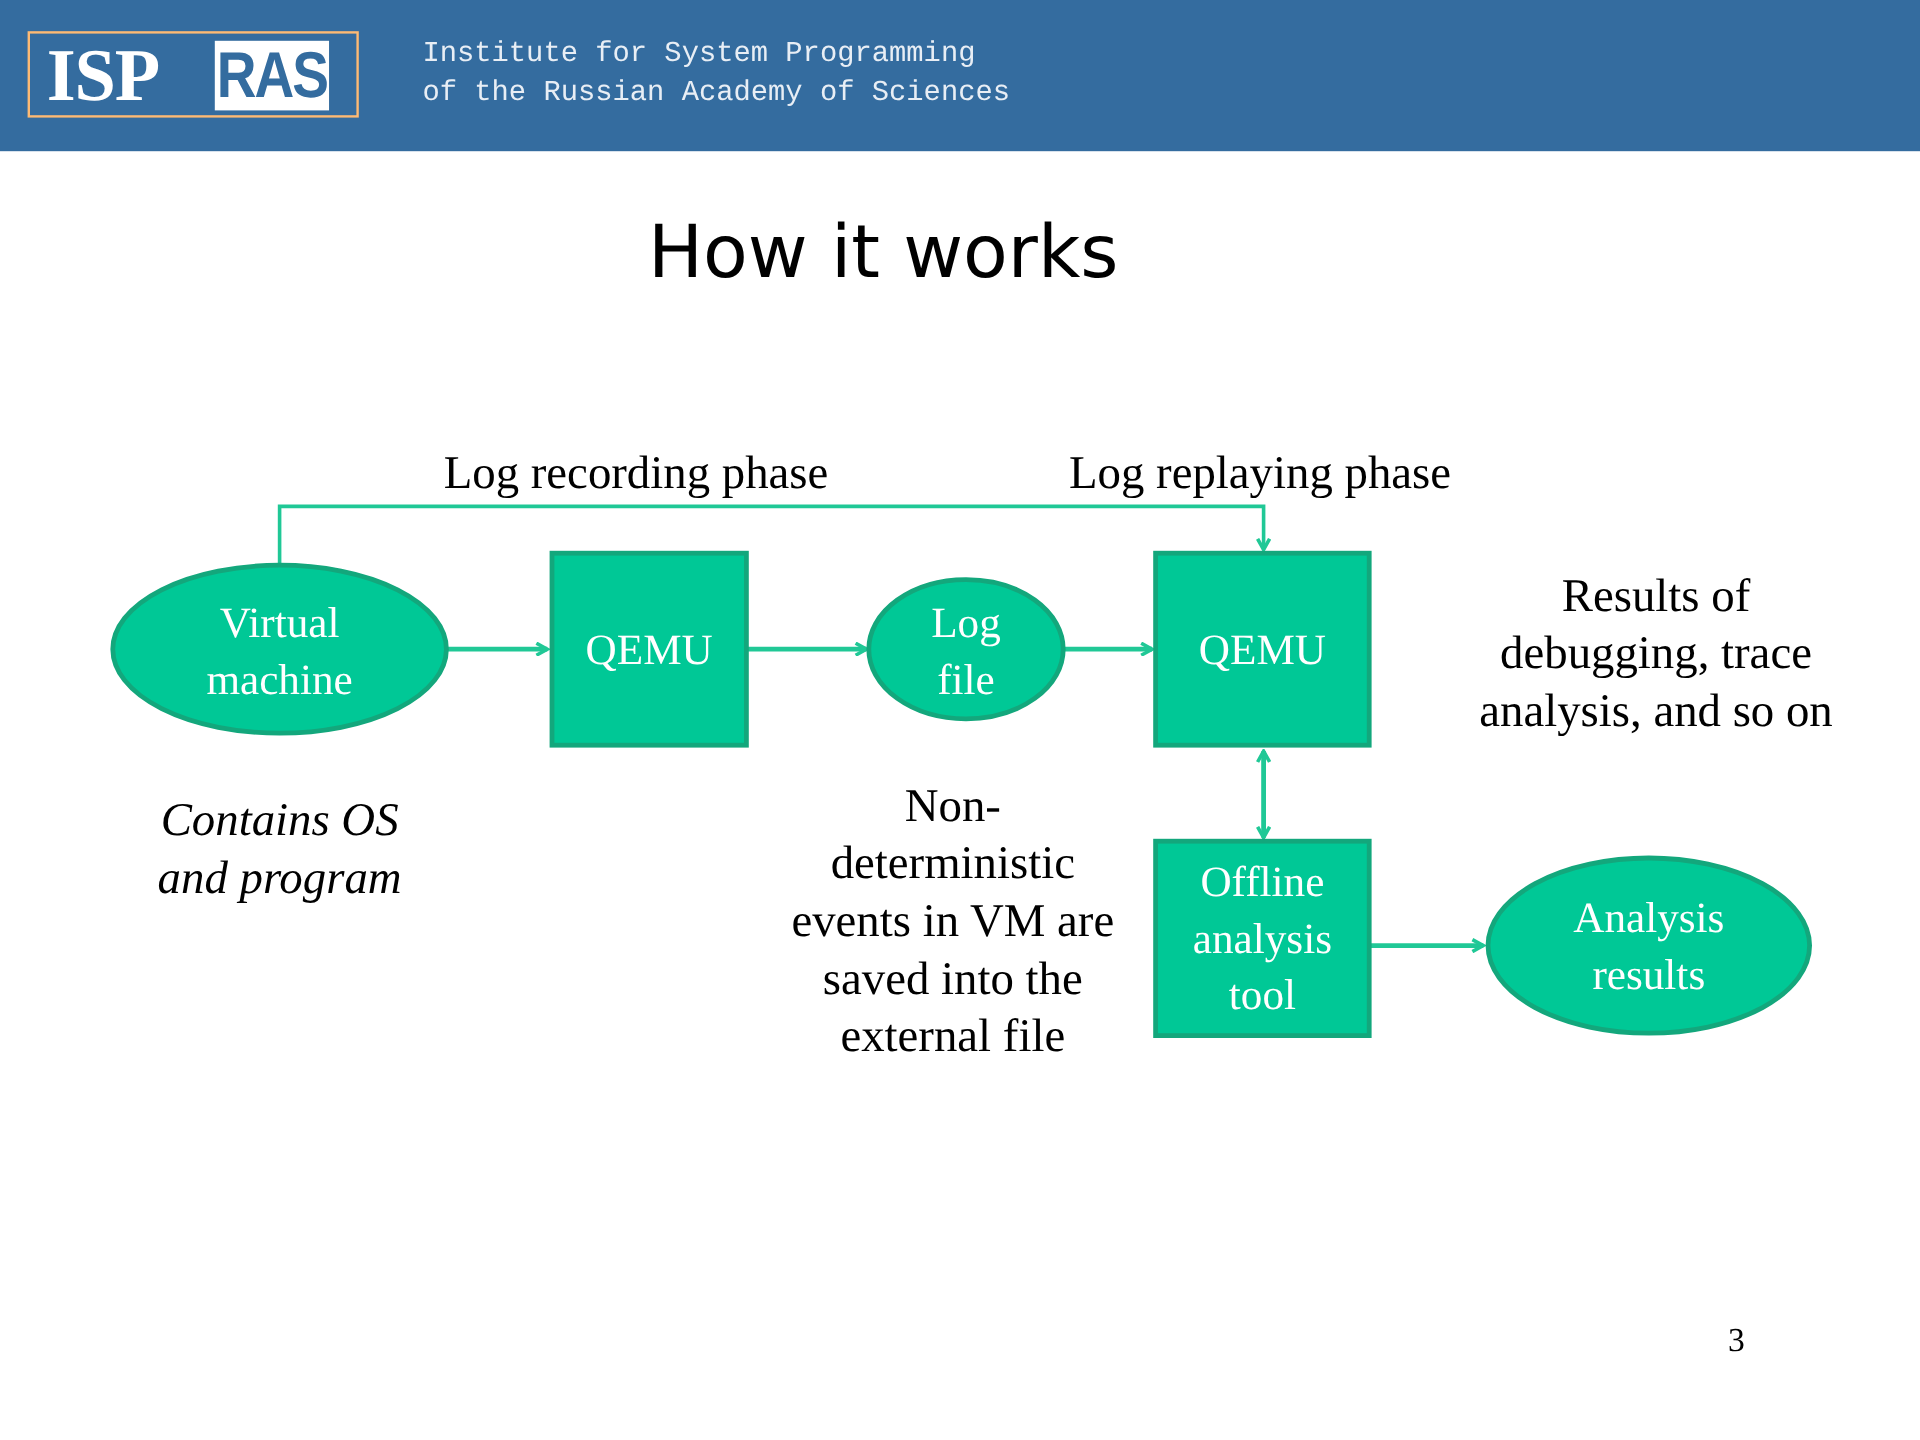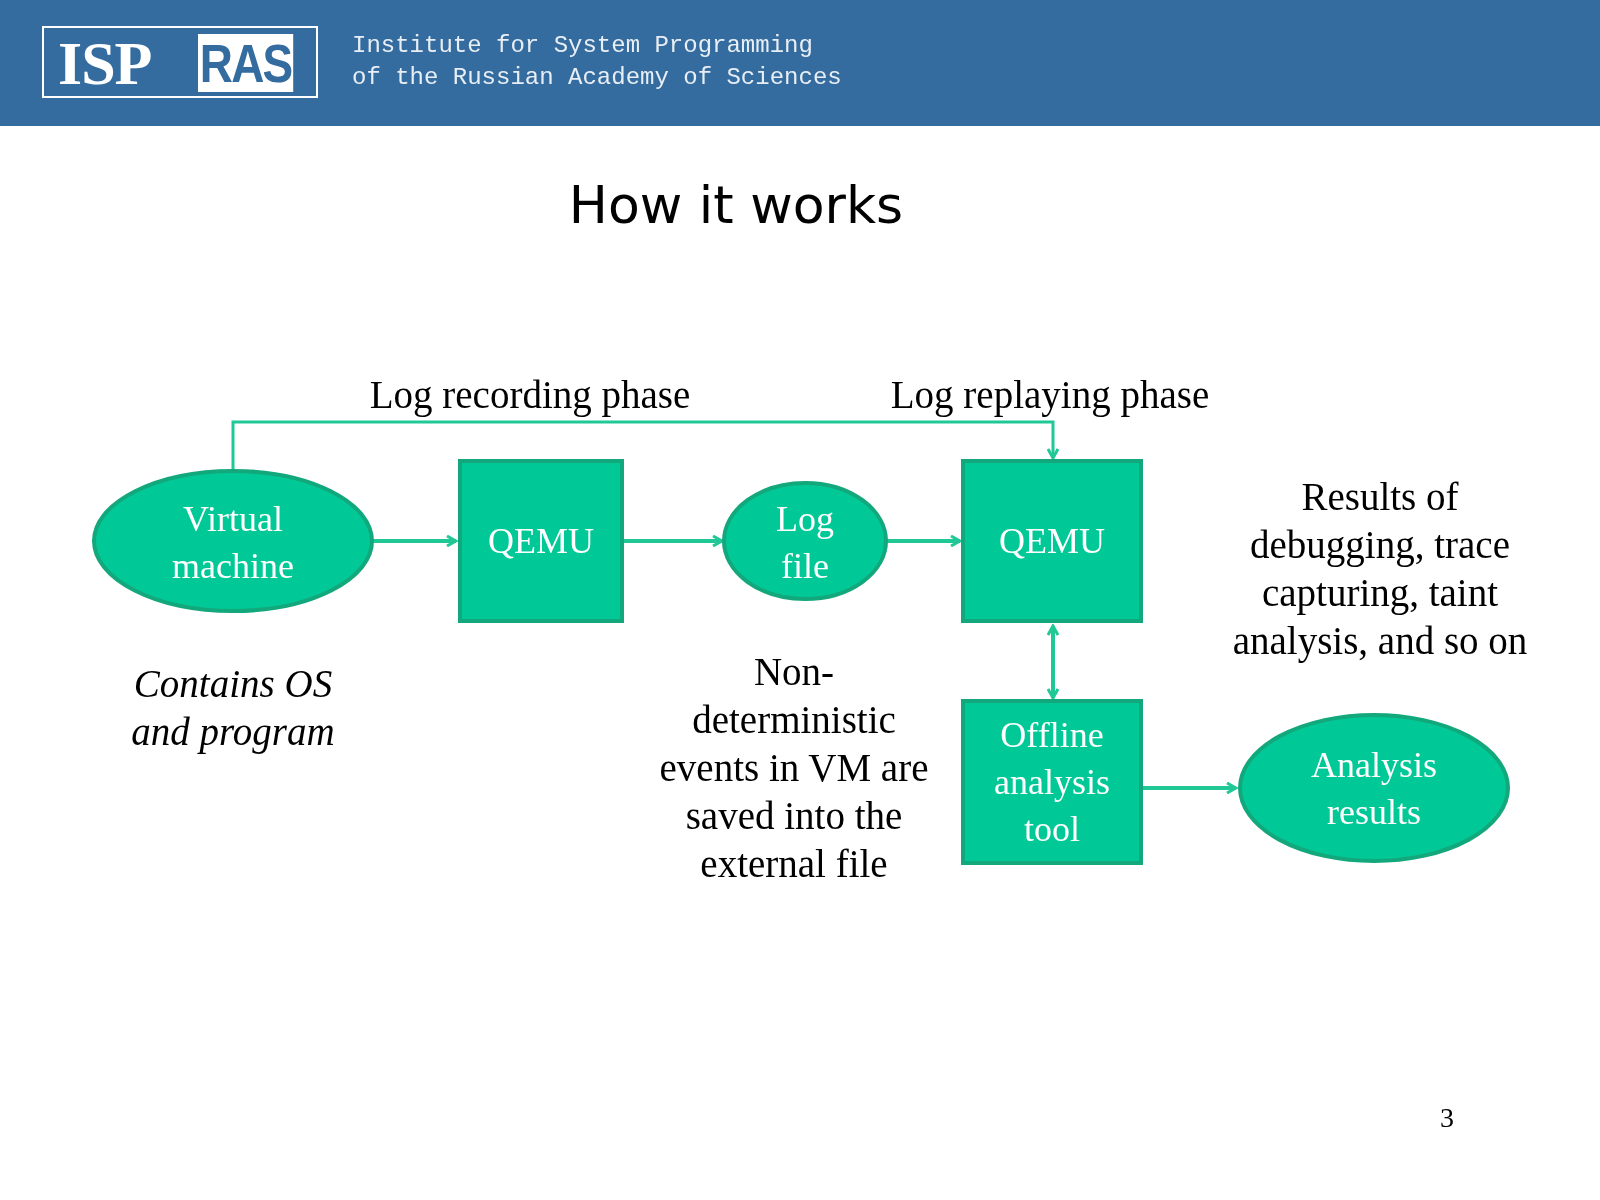--- a/index.html
+++ b/index.html
@@ -1,22 +1,22 @@
 <!DOCTYPE html>
 <html><head>
 <meta charset="utf-8">
 <style>
   html, body { margin:0; padding:0; }
   body { width:1600px; height:1200px; background:#ffffff; position:relative; overflow:hidden; font-family:"Liberation Serif", serif; }
   .header { position:absolute; left:0; top:0; width:1600px; height:126px; background:#346c9f; }
-  .logo { position:absolute; left:42px; top:26px; width:276px; height:72px; border:2px solid #ffffff; box-sizing:border-box; }
+  .logo { position:absolute; left:23px; top:26px; width:276px; height:72px; border:2px solid #fdba74; box-sizing:border-box; }
   .logo-isp { position:absolute; left:14px; top:2px; font-family:"Liberation Serif", serif; font-weight:bold; font-size:62px; color:#ffffff; letter-spacing:-1px; line-height:66px; }
   .logo-ras { position:absolute; left:154px; top:6px; width:112px; height:58px; background:#ffffff; color:#346c9f; font-family:"Liberation Sans", sans-serif; font-weight:bold; font-size:54px; line-height:58px; text-align:center; letter-spacing:-2px; transform:scaleX(0.85); transform-origin:left center; }
   .inst { position:absolute; left:352px; top:30px; color:#e8eef5; font-family:Liberation Mono, monospace; font-size:24px; line-height:32px; }
-  .title { position:absolute; left:0; top:175px; width:1472px; text-align:center; font-family:"DejaVu Sans", sans-serif; font-size:52px; color:#000; }
+  .title { position:absolute; left:0; top:175px; width:1472px; text-align:center; font-family:"DejaVu Sans", sans-serif; font-size:61px; color:#000; }
   svg.diagram { position:absolute; left:0; top:0; }
   .label { position:absolute; font-size:39px; color:#000; text-align:center; line-height:48px; }
   .node-text { position:absolute; font-size:36px; color:#ffffff; text-align:center; line-height:47px; }
   .page-num { position:absolute; left:1440px; top:1102px; font-size:28px; color:#000; }
 </style>
 </head>
 <body>
 
 <div class="header">
   <div class="logo">
@@ -91,17 +91,16 @@
 <div class="label" style="left:634px;top:648px;width:320px;">
   <div>Non-</div>
   <div>deterministic</div>
   <div>events in VM are</div>
   <div>saved into the</div>
   <div>external file</div>
 </div>
 <div class="label" style="left:1210px;top:473px;width:340px;">
   <div>Results of</div>
   <div>debugging, trace</div>
-  <div>capturing, taint</div>
   <div>analysis, and so on</div>
 </div>
 
 <div class="page-num">3</div>
 
 </body></html>

